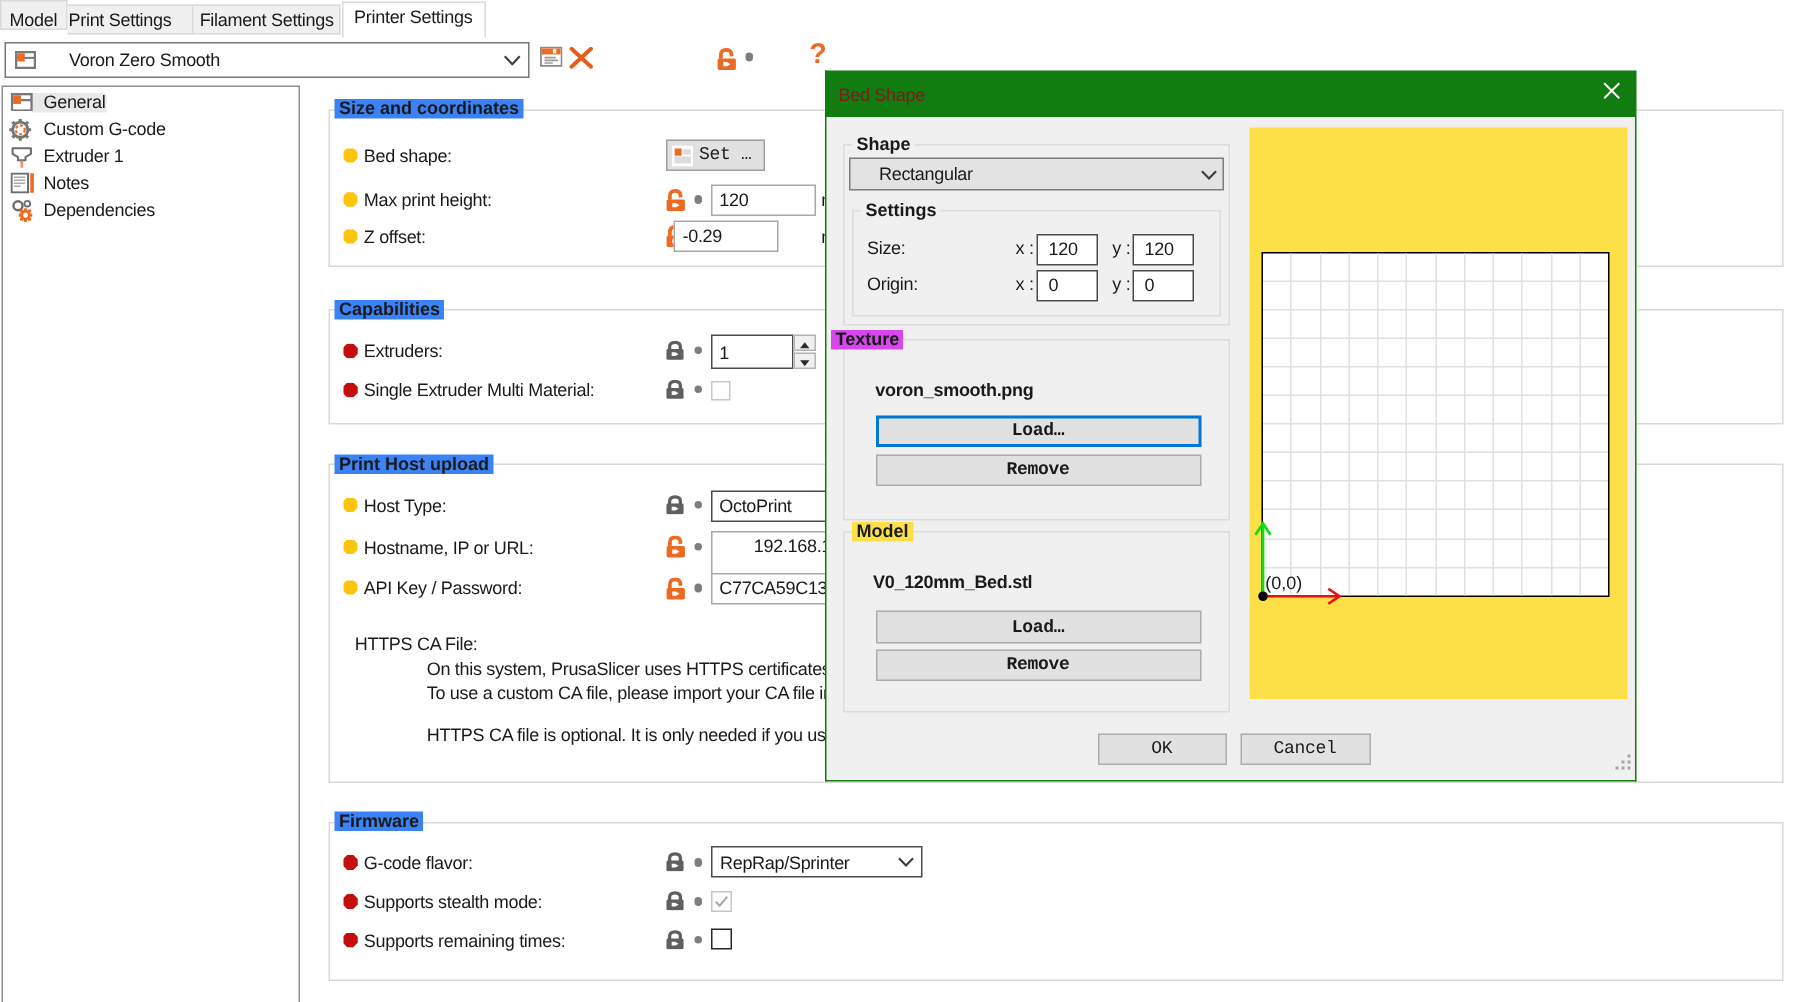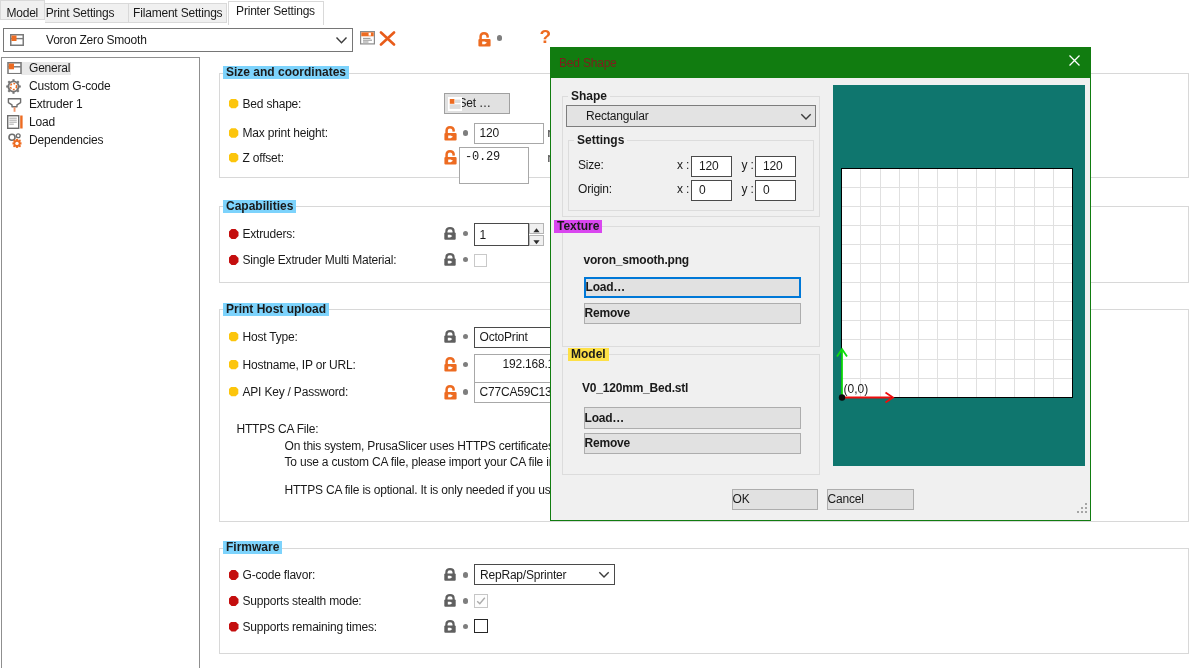--- a/index.html
+++ b/index.html
@@ -1,28 +1,28 @@
 <!DOCTYPE html>
 <html><head><meta charset="utf-8">
 <style>
   html,body{margin:0;padding:0;}
   body{width:1196px;height:668px;position:relative;overflow:hidden;background:#fff;
        font-family:"Liberation Sans",sans-serif;font-size:12px;color:#1a1a1a;}
   .a{position:absolute;}
   .t{position:absolute;line-height:16px;white-space:nowrap;letter-spacing:-0.2px;}
   .b{font-weight:bold;}
   .gb{position:absolute;border:1px solid #d8d8d8;}
-  .gbl{position:absolute;background:#7dd3fc;font-weight:bold;padding:0 3px;line-height:13px;}
+  .gbl{position:absolute;background:#3b82f6;font-weight:bold;padding:0 3px;line-height:13px;}
   .fld{position:absolute;background:#fff;border:1px solid #a8a8a8;line-height:19px;padding-left:5px;letter-spacing:-0.2px;box-sizing:border-box;}
   .hexy{position:absolute;width:10px;height:10px;background:#fcc50c;
         clip-path:polygon(28%2%,72%2%,98%28%,98%72%,72%98%,28%98%,2%72%,2%28%);}
   .hexr{position:absolute;width:10px;height:10px;background:#c40e0e;
         clip-path:polygon(30%0,70%0,100%30%,100%70%,70%100%,30%100%,0 70%,0 30%);}
   .dot{position:absolute;width:5.2px;height:5.2px;border-radius:50%;background:#7e7e7e;}
-  .btn{position:absolute;background:#e1e1e1;border:1px solid #adadad;letter-spacing:-0.2px;box-sizing:border-box;}
+  .btn{position:absolute;background:#e1e1e1;border:1px solid #adadad;text-align:center;letter-spacing:-0.2px;box-sizing:border-box;font-family:Liberation Mono, monospace;}
 </style></head>
 <body>
 
 <div class="a" style="left:0;top:3;width:44.5px;height:20px;background:#f0f0f0;border:1px solid #d9d9d9;box-sizing:border-box;"></div>
 <div class="a" style="left:44.5px;top:3px;width:84.5px;height:20px;background:#f0f0f0;border:1px solid #d9d9d9;border-left:none;box-sizing:border-box;"></div>
 <div class="a" style="left:129px;top:3px;width:97.5px;height:20px;background:#f0f0f0;border:1px solid #d9d9d9;border-left:none;box-sizing:border-box;"></div>
 <div class="t" style="left:0;top:5px;width:44.5px;text-align:center;">Model</div>
 <div class="t" style="left:44.5px;top:5px;width:71px;text-align:center;">Print Settings</div>
 <div class="t" style="left:129px;top:5px;width:97.5px;text-align:center;">Filament Settings</div>
 <div class="a" style="left:227.5px;top:1px;width:96px;height:24px;background:#fff;border:1px solid #d9d9d9;border-bottom:none;box-sizing:border-box;"></div>
@@ -95,21 +95,21 @@
 <svg class="a" style="left:7px;top:115px;" width="16" height="14" viewBox="0 0 16 14">
   <rect x="0.7" y="0.7" width="11" height="12.6" fill="#fff" stroke="#6e6e6e" stroke-width="1.4"></rect>
   <g stroke="#a8a8a8" stroke-width="1">
     <line x1="2.3" y1="3.2" x2="9.8" y2="3.2"></line>
       <line x1="2.3" y1="5.2" x2="9.8" y2="5.2"></line>
     <line x1="2.3" y1="7.2" x2="9.8" y2="7.2"></line>
       <line x1="2.3" y1="9.2" x2="6.8" y2="9.2"></line>
   </g>
   <rect x="13.2" y="0.5" width="2.4" height="13" fill="#ed6b21"></rect>
 </svg>
-<div class="t" style="left:29px;top:114px;">Load</div>
+<div class="t" style="left:29px;top:114px;">Notes</div>
 
 <svg class="a" style="left:7px;top:132.5px;" width="16" height="15" viewBox="0 0 16 15">
   <circle cx="5" cy="4.2" r="3" fill="none" stroke="#6e6e6e" stroke-width="1.6"></circle>
   <circle cx="11.2" cy="2.8" r="1.9" fill="none" stroke="#6e6e6e" stroke-width="1.3"></circle>
   <g fill="#ed6b21">
       <circle cx="10" cy="10.4" r="3.4"></circle>
     <rect x="8.9" y="5.9" width="2.2" height="2"></rect>
       <rect x="8.9" y="12.9" width="2.2" height="2"></rect>
     <rect x="5.5" y="9.3" width="2" height="2.2"></rect>
       <rect x="12.5" y="9.3" width="2" height="2.2"></rect>
@@ -155,21 +155,21 @@
 <div class="t" style="left:547.5px;top:125px;">mm</div>
 
 <div class="hexy" style="left:228.5px;top:152.5px;"></div>
 <div class="t" style="left:242.5px;top:149.5px;">Z offset:</div>
 <svg class="a" style="left:443.5px;top:150px;" width="13" height="15" viewBox="0 0 13 15">
   <path d="M2.6,7.2 V4.6 Q2.6,1.3 6,1.3 Q9.3,1.3 9.6,4 L9.7,5.6" fill="none" stroke="#ed6b21" stroke-width="2.5"></path>
   <rect x="0.4" y="7" width="12.2" height="7.6" rx="1.1" fill="#ed6b21"></rect>
   <path d="M4.2,9.4 h2.5 l2.3,1.4 l-2.3,1.4 h-2.5 z" fill="#fff"></path>
 </svg>
 <div class="dot" style="left:463.1px;top:154.9px;"></div>
-<div class="fld" style="left:459px;top:147px;width:70px;height:37px;font-family:Liberation Mono, monospace;">-0.29</div>
+<div class="fld" style="left:449px;top:147px;width:70px;height:21px;">-0.29</div>
 <div class="t" style="left:547.5px;top:149.5px;">mm</div>
 
 <div class="hexr" style="left:228.5px;top:229px;"></div>
 <div class="t" style="left:242.5px;top:226px;">Extruders:</div>
 <svg class="a" style="left:444px;top:227px;" width="12" height="13" viewBox="0 0 12 13">
   <path d="M2.4,6 V4.2 Q2.4,1.2 6,1.2 Q9.6,1.2 9.6,4.2 V6" fill="none" stroke="#5f5f5f" stroke-width="2.2"></path>
   <rect x="0.3" y="5.6" width="11.4" height="7.2" rx="1" fill="#5f5f5f"></rect>
   <path d="M3.8,7.8 h2.4 l2.2,1.3 l-2.2,1.3 h-2.4 z" fill="#fff"></path>
 </svg>
 <div class="dot" style="left:463.1px;top:231.2px;"></div>
@@ -301,21 +301,21 @@
 
   <div class="gb" style="left:11px;top:306.5px;width:256px;height:119.5px;border-color:#dcdcdc;"></div>
   <div class="gbl" style="left:17px;top:300.5px;background:#fde047;">Model</div>
   <div class="t b" style="left:31px;top:333px;">V0_120mm_Bed.stl</div>
   <div class="btn b" style="left:32.5px;top:359.5px;width:217px;height:22px;line-height:20px;">Load…</div>
   <div class="btn b" style="left:32.5px;top:385.5px;width:217px;height:21px;line-height:19px;">Remove</div>
 
   <div class="btn" style="left:180.5px;top:441.5px;width:86px;height:21px;line-height:19px;">OK</div>
   <div class="btn" style="left:275.5px;top:441.5px;width:87px;height:21px;line-height:19px;">Cancel</div>
 
-  <div class="a" style="left:282px;top:38px;width:252px;height:381px;background:#0f766e;text-align:center;">
+  <div class="a" style="left:282px;top:38px;width:252px;height:381px;background:#fde047;text-align:center;">
     <svg width="252" height="381" viewBox="0 0 252 381">
       <rect x="8.5" y="83.5" width="231" height="229" fill="#fff" stroke="#000" stroke-width="1"></rect>
       <g stroke="#e0e0e0" stroke-width="1">
         <line x1="27.5" y1="84" x2="27.5" y2="312"></line>
         <line x1="47.5" y1="84" x2="47.5" y2="312"></line>
         <line x1="66.5" y1="84" x2="66.5" y2="312"></line>
         <line x1="85.5" y1="84" x2="85.5" y2="312"></line>
         <line x1="104.5" y1="84" x2="104.5" y2="312"></line>
         <line x1="124.5" y1="84" x2="124.5" y2="312"></line>
         <line x1="143.5" y1="84" x2="143.5" y2="312"></line>

